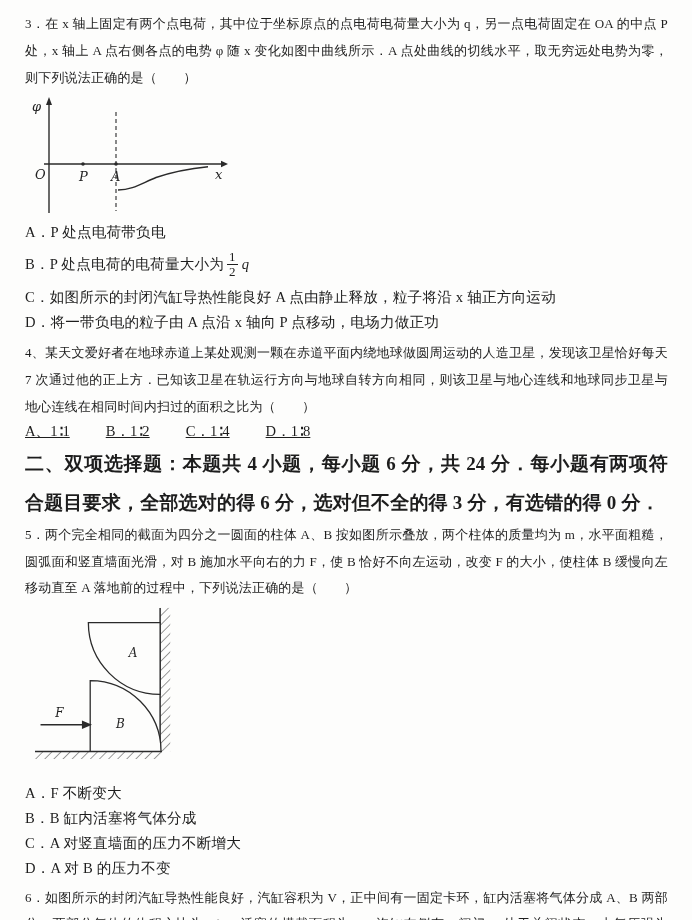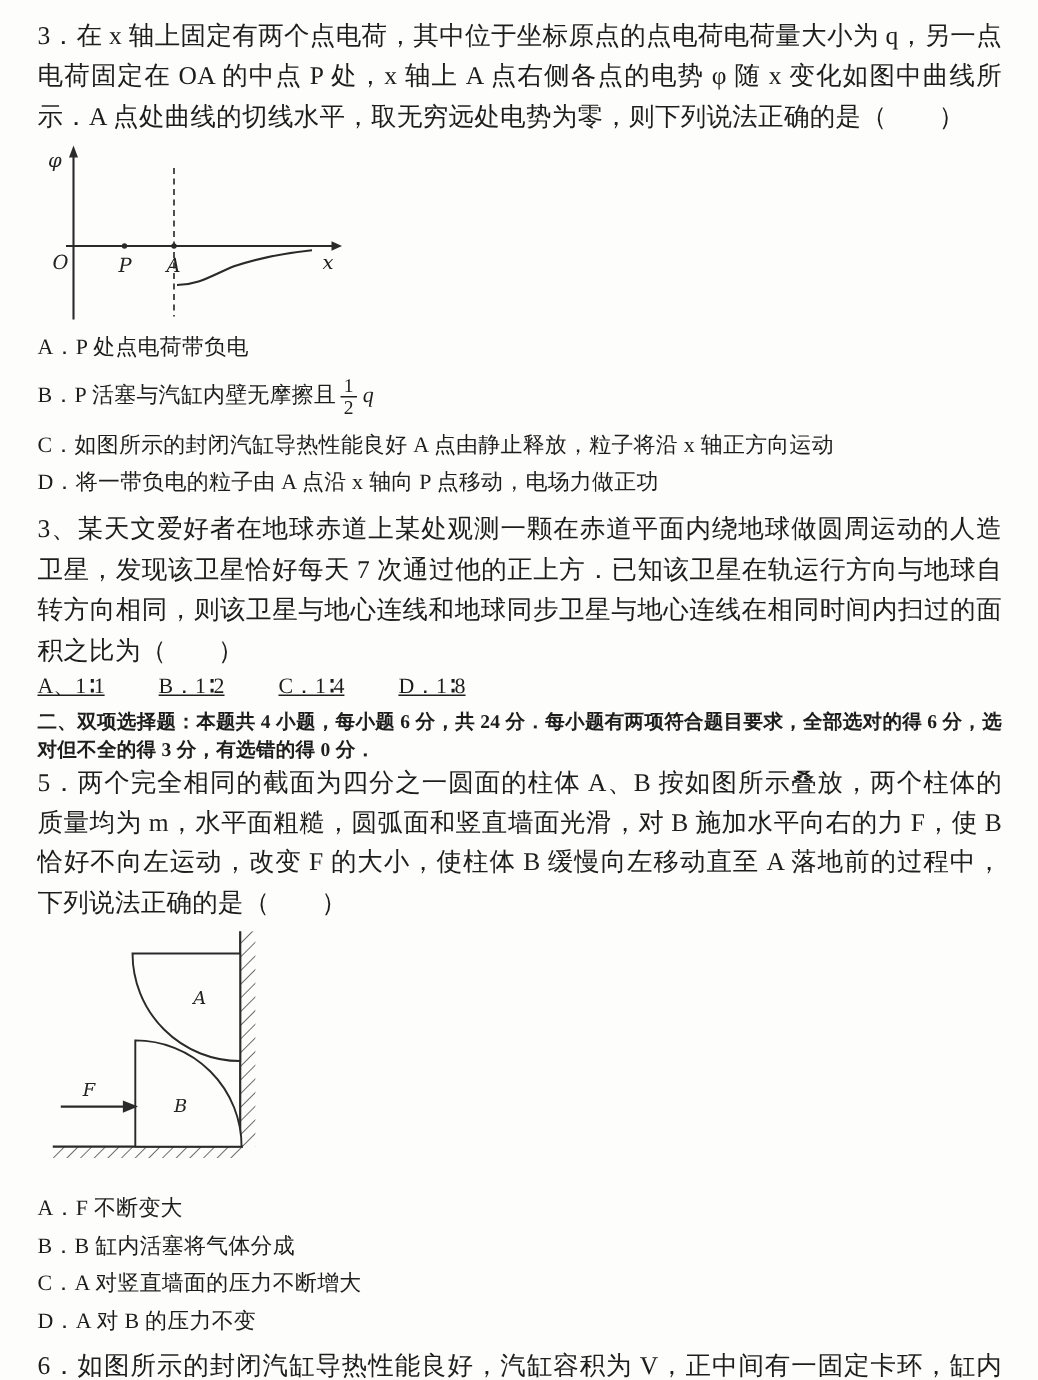--- a/index.html
+++ b/index.html
@@ -5,42 +5,42 @@
   html, body { margin: 0; padding: 0; }
   body {
     width: 692px; height: 920px;
     background: #fdfdfc;
     overflow: hidden;
     font-family: "Liberation Serif", "DejaVu Serif", serif;
     color: #1d1d1d;
   }
   .page { width: 643px; padding: 8px 24px 0 25px; }
   .para {
-    font-size: 17px;
+    font-size: 13px;
     line-height: 27.2px;
     text-align: justify;
     letter-spacing: 0.2px;
   }
   .q3-stem { margin-top: 2px; }
   .fig1 { display: block; margin: 4px 0 0 0; }
   .fig2 { display: block; margin: 2px 0 0 10px; }
   .opts { margin-top: 4px; }
   .opt { font-size: 14.6px; line-height: 25px; letter-spacing: 0.2px; }
   .opt-b { display: flex; align-items: center; height: 40px; }
   .frac {
     display: inline-flex; flex-direction: column; align-items: center;
     font-size: 13px; line-height: 1.12; margin: 0 3px;
   }
   .frac .num { border-bottom: 1.2px solid #1d1d1d; padding: 0 2px; }
   .var { font-style: italic; padding-left: 1px; }
   .optrow { display: flex; gap: 36px; font-size: 14.6px; line-height: 22px; margin-top: 0; text-decoration: underline; }
   .sechead {
     font-weight: bold;
-    font-size: 13px;
-    line-height: 19px;
+    font-size: 19px;
+    line-height: 39px;
     margin-top: 2px;
     letter-spacing: 0.2px;
   }
   .q5-stem { line-height: 26.5px; }
   .q5-opts { margin-top: 22px; }
   .q6-stem { margin-top: 4px; line-height: 26px; }
   .figtext { font-family: "DejaVu Serif", serif; font-style: italic; font-size: 13px; fill: #222; }
   svg .stroke { stroke: #2a2a2a; fill: none; }
 </style>
 </head>
@@ -68,32 +68,32 @@
     <text class="figtext" x="7" y="15">φ</text>
     <text class="figtext" x="10" y="83">O</text>
     <text class="figtext" x="54" y="85">P</text>
     <text class="figtext" x="86" y="85">A</text>
     <text class="figtext" x="190" y="83">x</text>
   </svg>
 
   <div class="opts">
     <div class="opt">A．P 处点电荷带负电</div>
     <div class="opt opt-b">
-      <span>B．P 活塞与汽缸内壁无摩擦且</span>
+      <span>B．P 处点电荷的电荷量大小为</span>
       <span class="frac">
         <span class="num">1</span>
         <span class="den">2</span>
       </span>
       <span class="var">q</span>
     </div>
     <div class="opt">C．如图所示的封闭汽缸导热性能良好 A 点由静止释放，粒子将沿 x 轴正方向运动</div>
     <div class="opt">D．将一带负电的粒子由 A 点沿 x 轴向 P 点移动，电场力做正功</div>
   </div>
 
-  <div class="para" style="margin-top:4px">3、某天文爱好者在地球赤道上某处观测一颗在赤道平面内绕地球做圆周运动的人造卫星，发现该卫星恰好每天 7 次通过他的正上方．已知该卫星在轨运行方向与地球自转方向相同，则该卫星与地心连线和地球同步卫星与地心连线在相同时间内扫过的面积之比为（　　）</div>
+  <div class="para" style="margin-top:4px">4、某天文爱好者在地球赤道上某处观测一颗在赤道平面内绕地球做圆周运动的人造卫星，发现该卫星恰好每天 7 次通过他的正上方．已知该卫星在轨运行方向与地球自转方向相同，则该卫星与地心连线和地球同步卫星与地心连线在相同时间内扫过的面积之比为（　　）</div>
   <div class="optrow">
     <span>A、1∶1</span>
     <span>B．1∶2</span>
     <span>C．1∶4</span>
     <span>D．1∶8</span>
   </div>
 
   <div class="para sechead">二、双项选择题：本题共 4 小题，每小题 6 分，共 24 分．每小题有两项符合题目要求，全部选对的得 6 分，选对但不全的得 3 分，有选错的得 0 分．</div>
 
   <div class="para q5-stem">5．两个完全相同的截面为四分之一圆面的柱体 A、B 按如图所示叠放，两个柱体的质量均为 m，水平面粗糙，圆弧面和竖直墙面光滑，对 B 施加水平向右的力 F，使 B 恰好不向左运动，改变 F 的大小，使柱体 B 缓慢向左移动直至 A 落地前的过程中，下列说法正确的是（　　）</div>

